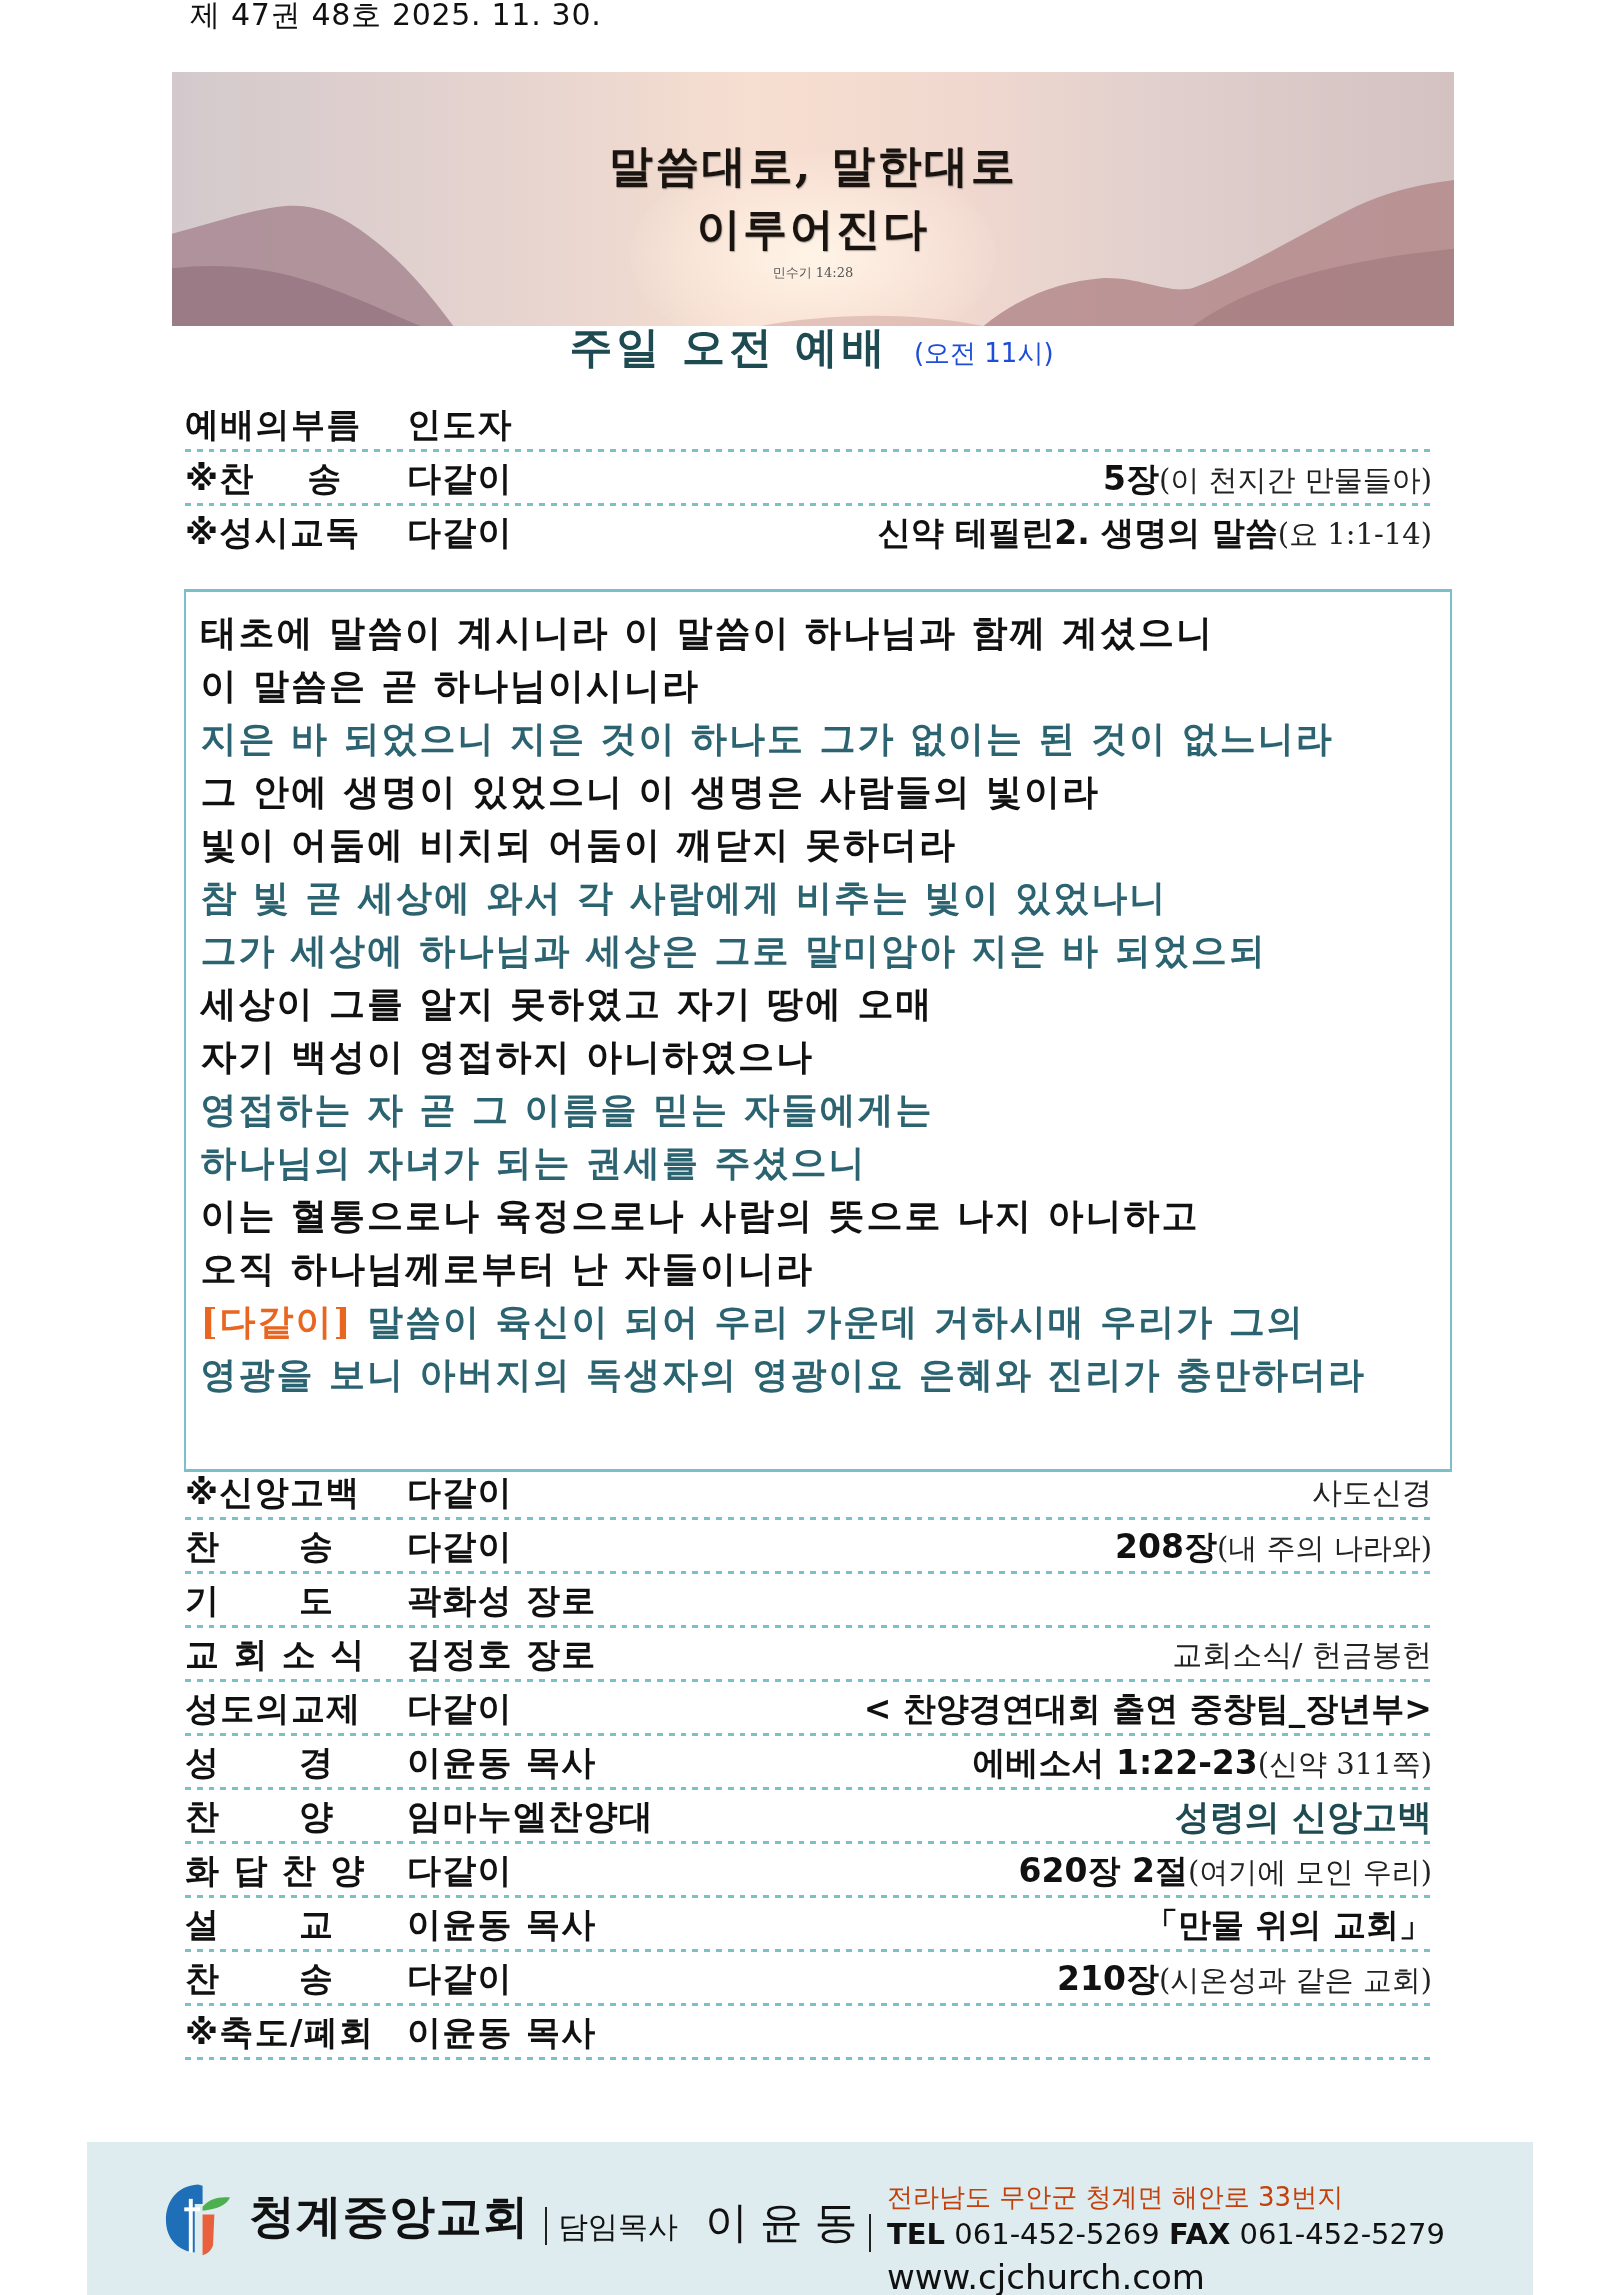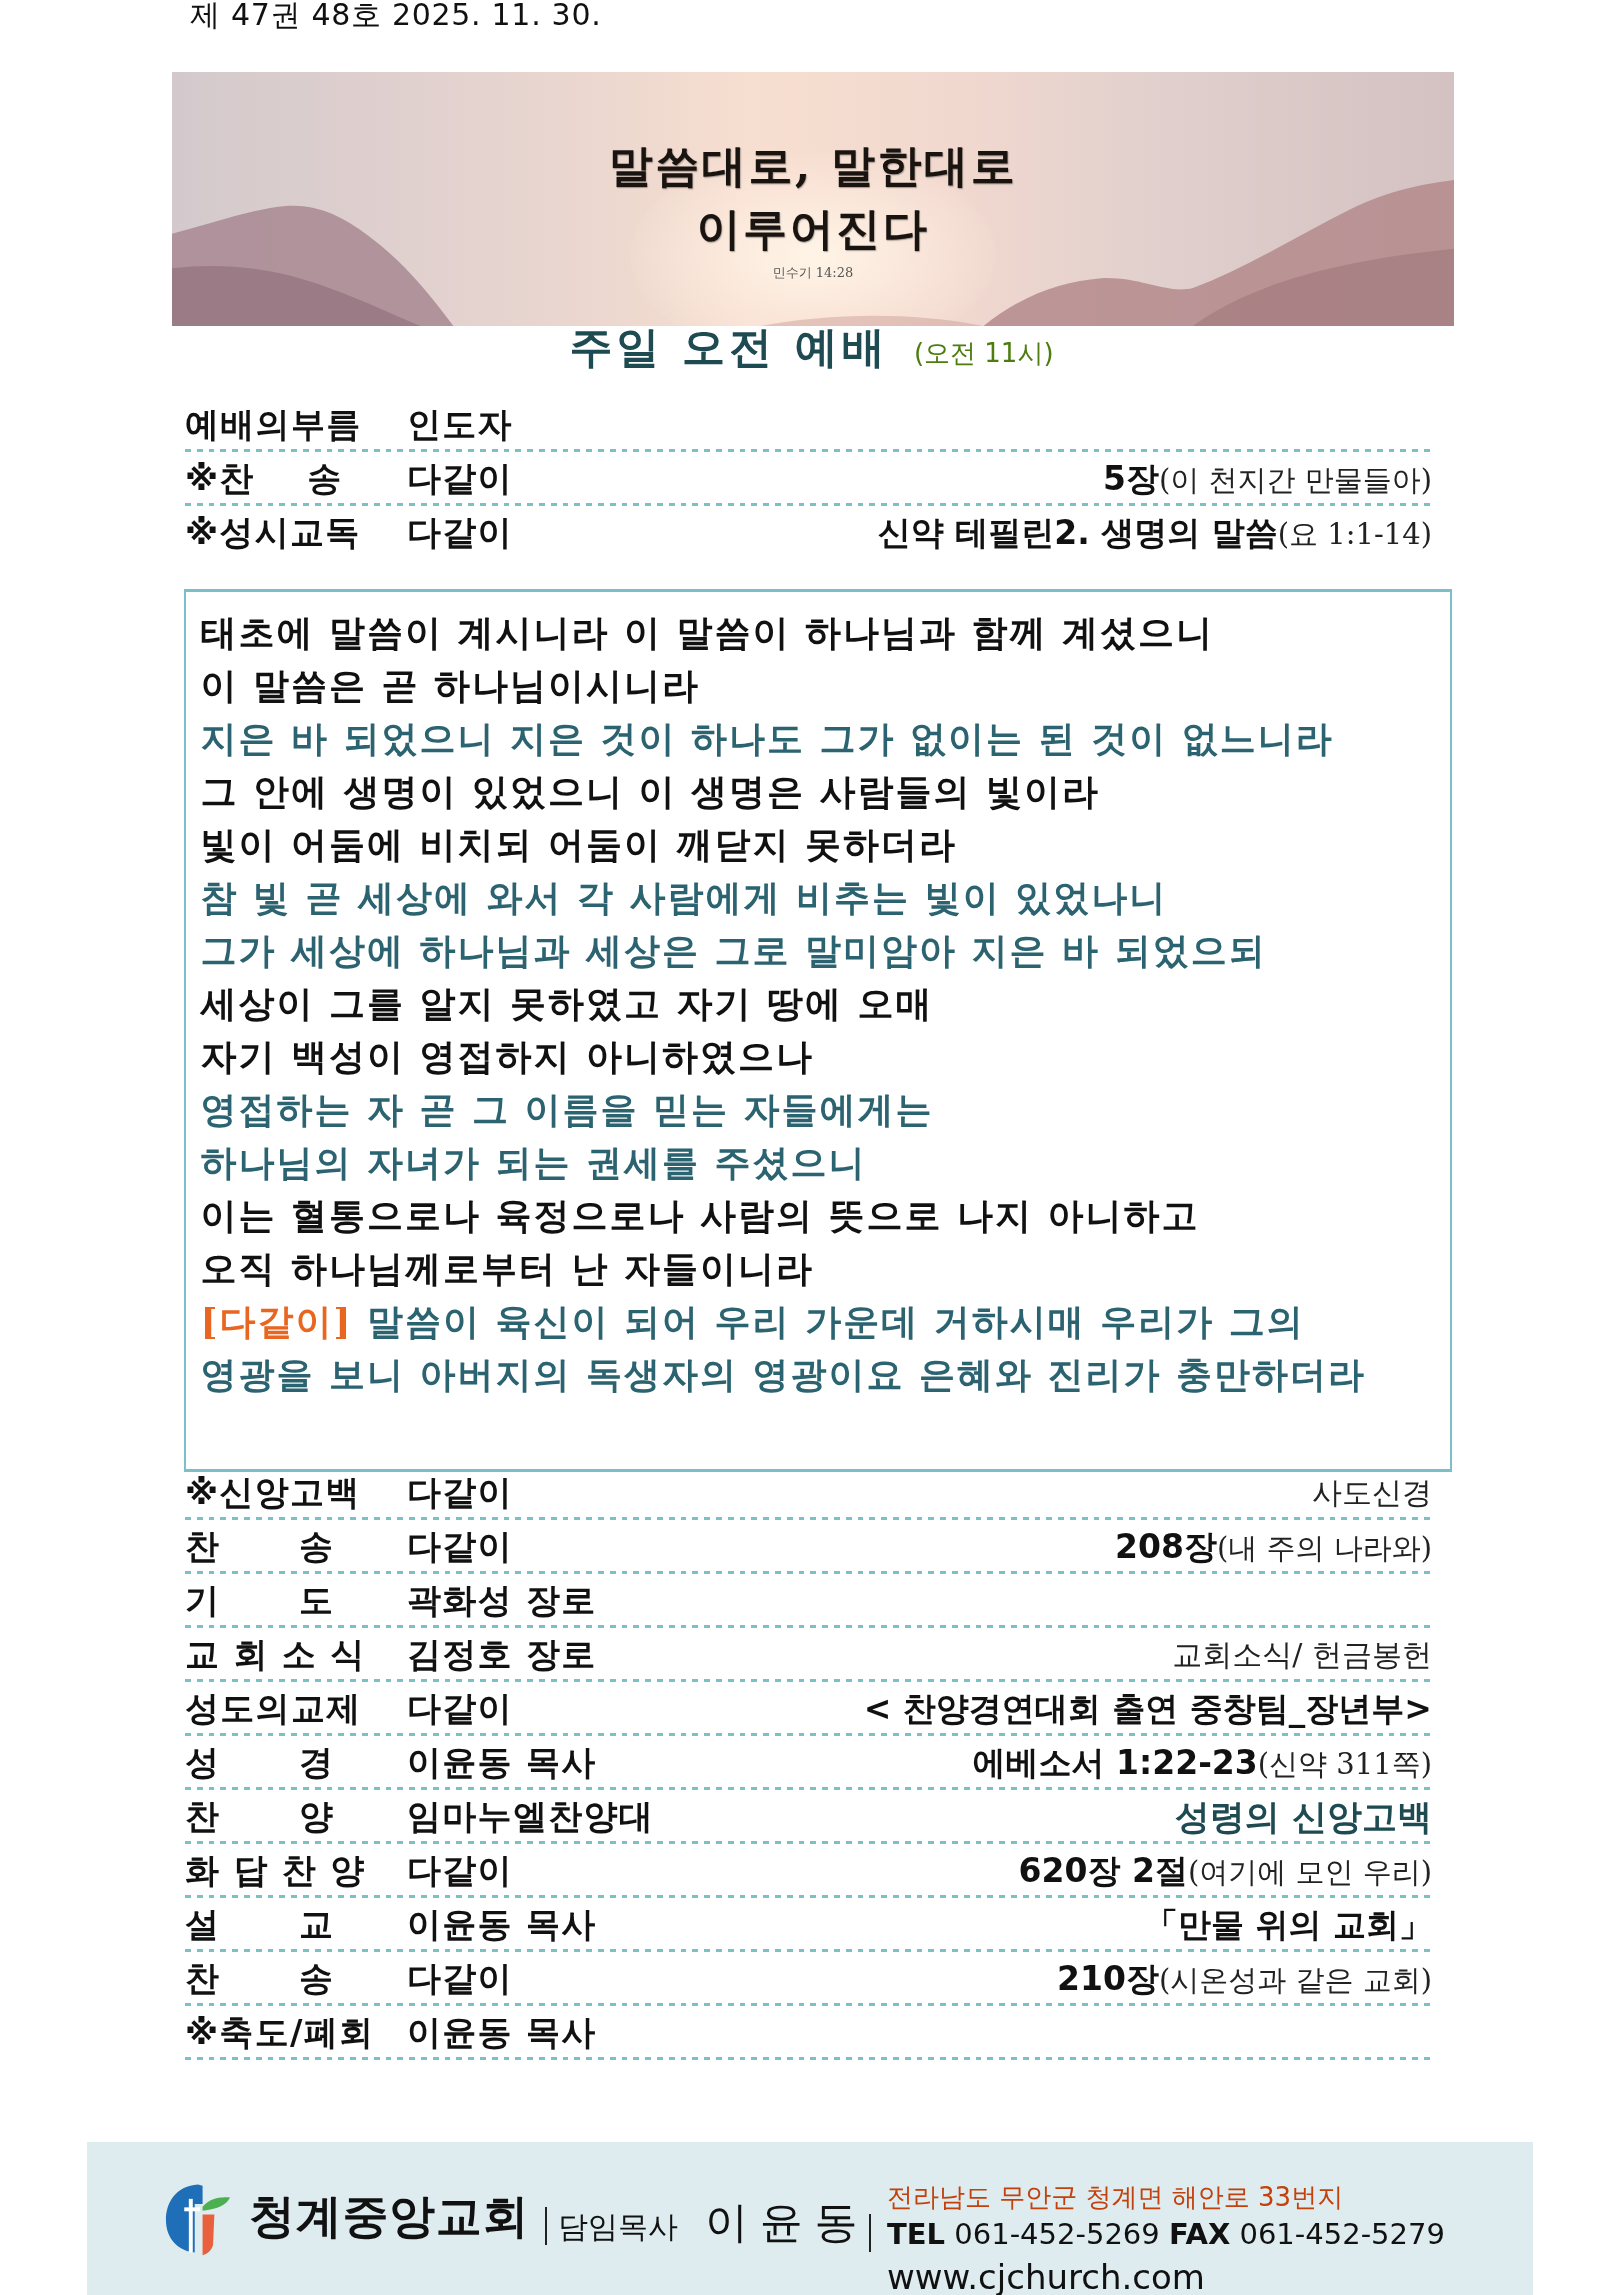--- a/index.html
+++ b/index.html
@@ -14,21 +14,21 @@
                   background: radial-gradient(ellipse at center, rgba(255,246,232,0.95) 0%, rgba(255,238,225,0.5) 45%, rgba(255,230,220,0) 75%); }
   .banner svg { position: absolute; left: 0; top: 0; }
   .banner-title { position: absolute; left: 0; right: 0; top: 62px; text-align: center; font-family: "DejaVu Serif", serif;
                   font-weight: bold; font-size: 44px; line-height: 63px; color: #1a1410; letter-spacing: 2.6px;
                   text-shadow: 0.7px 1.3px 1.3px rgba(0,0,0,0.35); }
   .banner-ref { position: absolute; left: 0; right: 0; top: 192px; text-align: center; font-family: "DejaVu Serif", serif;
                 font-size: 13px; color: #555; }
 
   .service-title { position: absolute; left: 0; width: 1623px; top: 319px; text-align: center; }
   .service-title .main { font-size: 43px; font-weight: bold; color: #1e4a52; letter-spacing: 3.9px; }
-  .service-title .sub { font-size: 26px; color: #4d7c0f; margin-left: 22px; }
+  .service-title .sub { font-size: 26px; color: #1d4ed8; margin-left: 22px; }
 
   .order { position: absolute; left: 185px; width: 1247px; }
   .row { position: relative; height: 54px; display: flex; align-items: center; }
   .row::after { content: ""; position: absolute; left: 0; right: 0; bottom: 0; height: 3.3px;
                 background-image: repeating-linear-gradient(90deg, #7bbfc9 0 5.9px, transparent 5.9px 11.8px); }
   .row.last-top::after { display: none; }
   .row .label { font-size: 34px; font-weight: bold; color: #111; width: 222px; white-space: pre; letter-spacing: 1.3px; }
   .row .leader { font-size: 34px; font-weight: bold; color: #111; letter-spacing: 1.3px; }
   .row .right { margin-left: auto; font-size: 33px; color: #111; white-space: nowrap; }
   .row .right .strong { font-weight: bold; }

